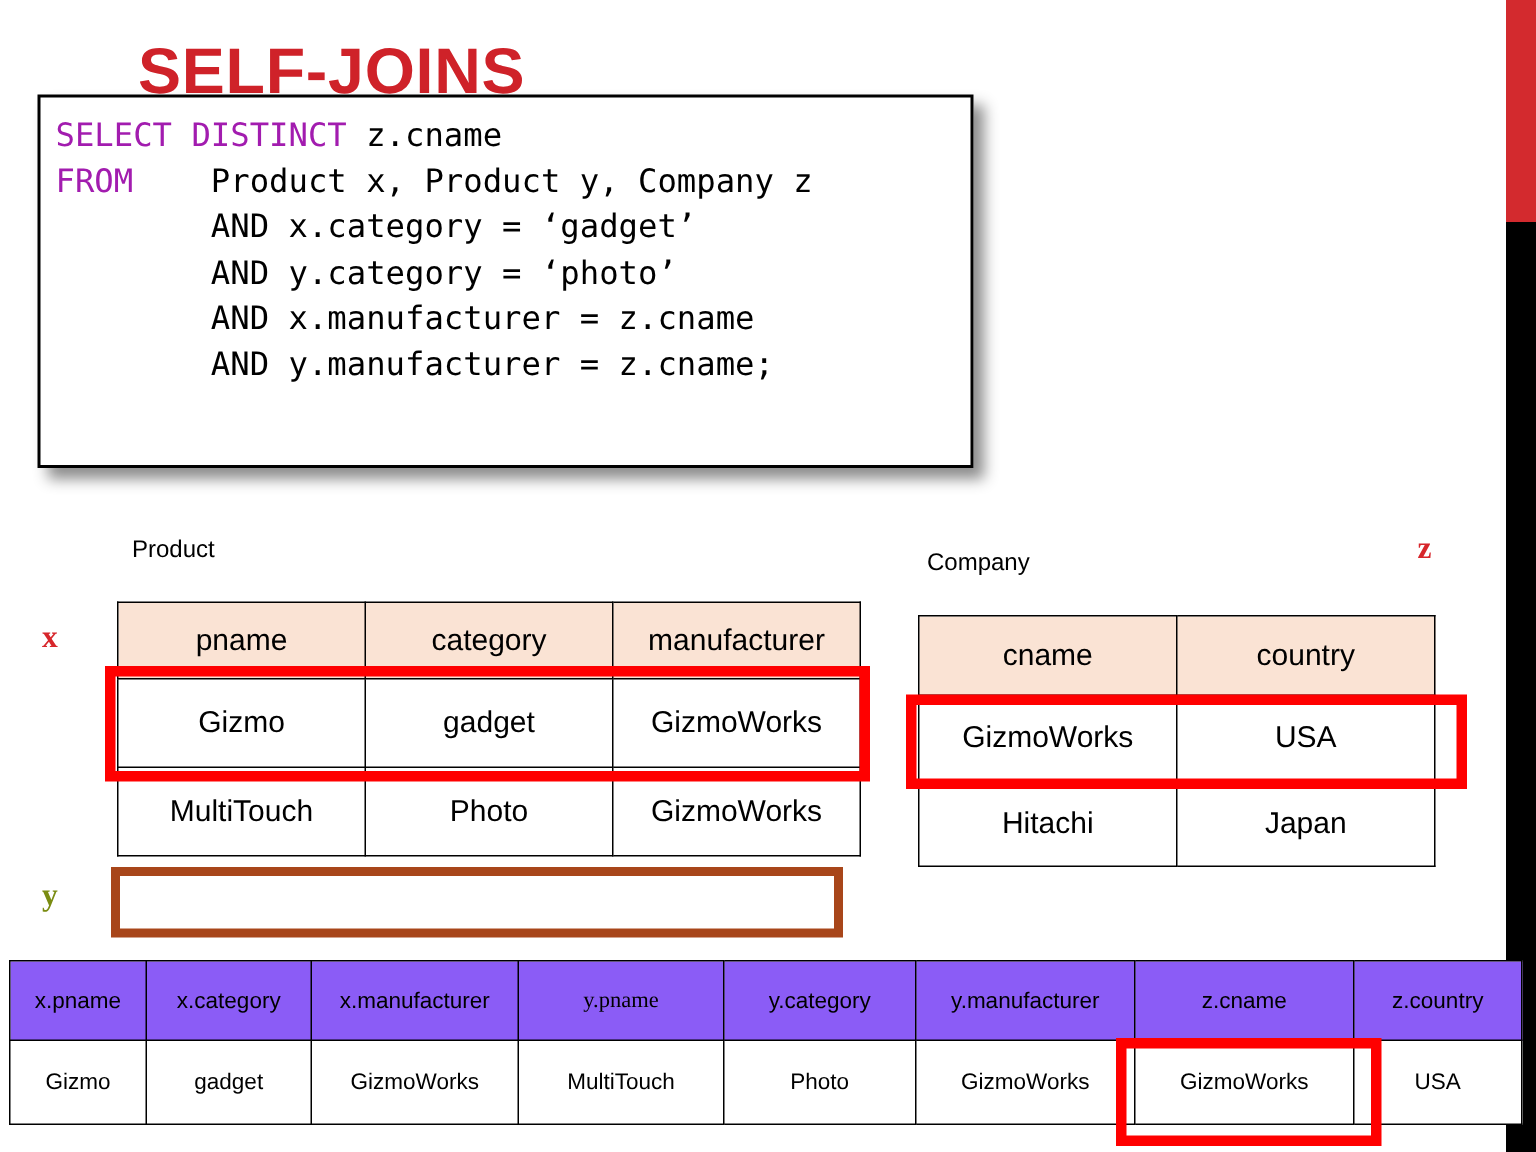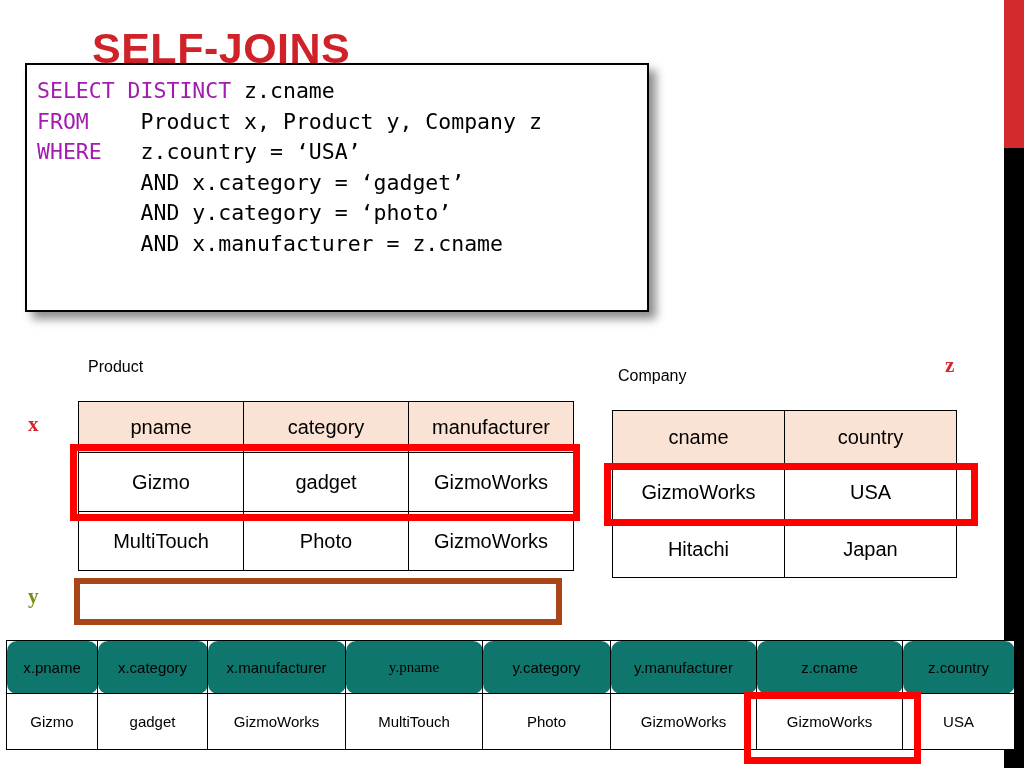--- a/index.html
+++ b/index.html
@@ -130,23 +130,22 @@
     border: 1.5px solid #000000;
     text-align: center;
     font-size: 15px;
     color: #000000;
     background: #ffffff;
     height: 55px;
     padding: 0;
     white-space: nowrap;
   }
   #result-table tr.hdr td {
-    background: #0f766e;
+    background: #8b5cf6;
     height: 52px;
-    border-radius: 10px;
   }
 
   
   .alias {
     position: absolute;
     font-size: 21px;
     font-weight: bold;
     font-family: "Liberation Serif", serif;
   }
   #alias-x { left: 28px; top: 412px; color: #d7262b; }
@@ -172,24 +171,24 @@
 <body>
 
 <div class="edge-bar-red"></div>
 <div class="edge-bar-black"></div>
 
 <div class="slide-title">SELF-JOINS</div>
 
 <div class="sql-box">
   <div class="sql-line"><span class="kw">SELECT DISTINCT</span><span> z.cname</span></div>
   <div class="sql-line"><span class="kw">FROM</span><span>    Product x, Product y, Company z</span></div>
-  <div class="sql-line"><span class="kw">WHERE</span><span>   z.country = ‘USA’</span></div>
   <div class="sql-line"><span class="kw"></span><span>        AND x.category = ‘gadget’</span></div>
   <div class="sql-line"><span class="kw"></span><span>        AND y.category = ‘photo’</span></div>
   <div class="sql-line"><span class="kw"></span><span>        AND x.manufacturer = z.cname</span></div>
+  <div class="sql-line"><span class="kw"></span><span>        AND y.manufacturer = z.cname;</span></div>
 </div>
 
 <div class="tbl-caption" style="left:88px; top:358px;">Product</div>
 
 <table class="rel-table" id="product-table">
   <tbody>
       <tr class="hdr">
     <td>pname</td>
     <td>category</td>
     <td>manufacturer</td>

